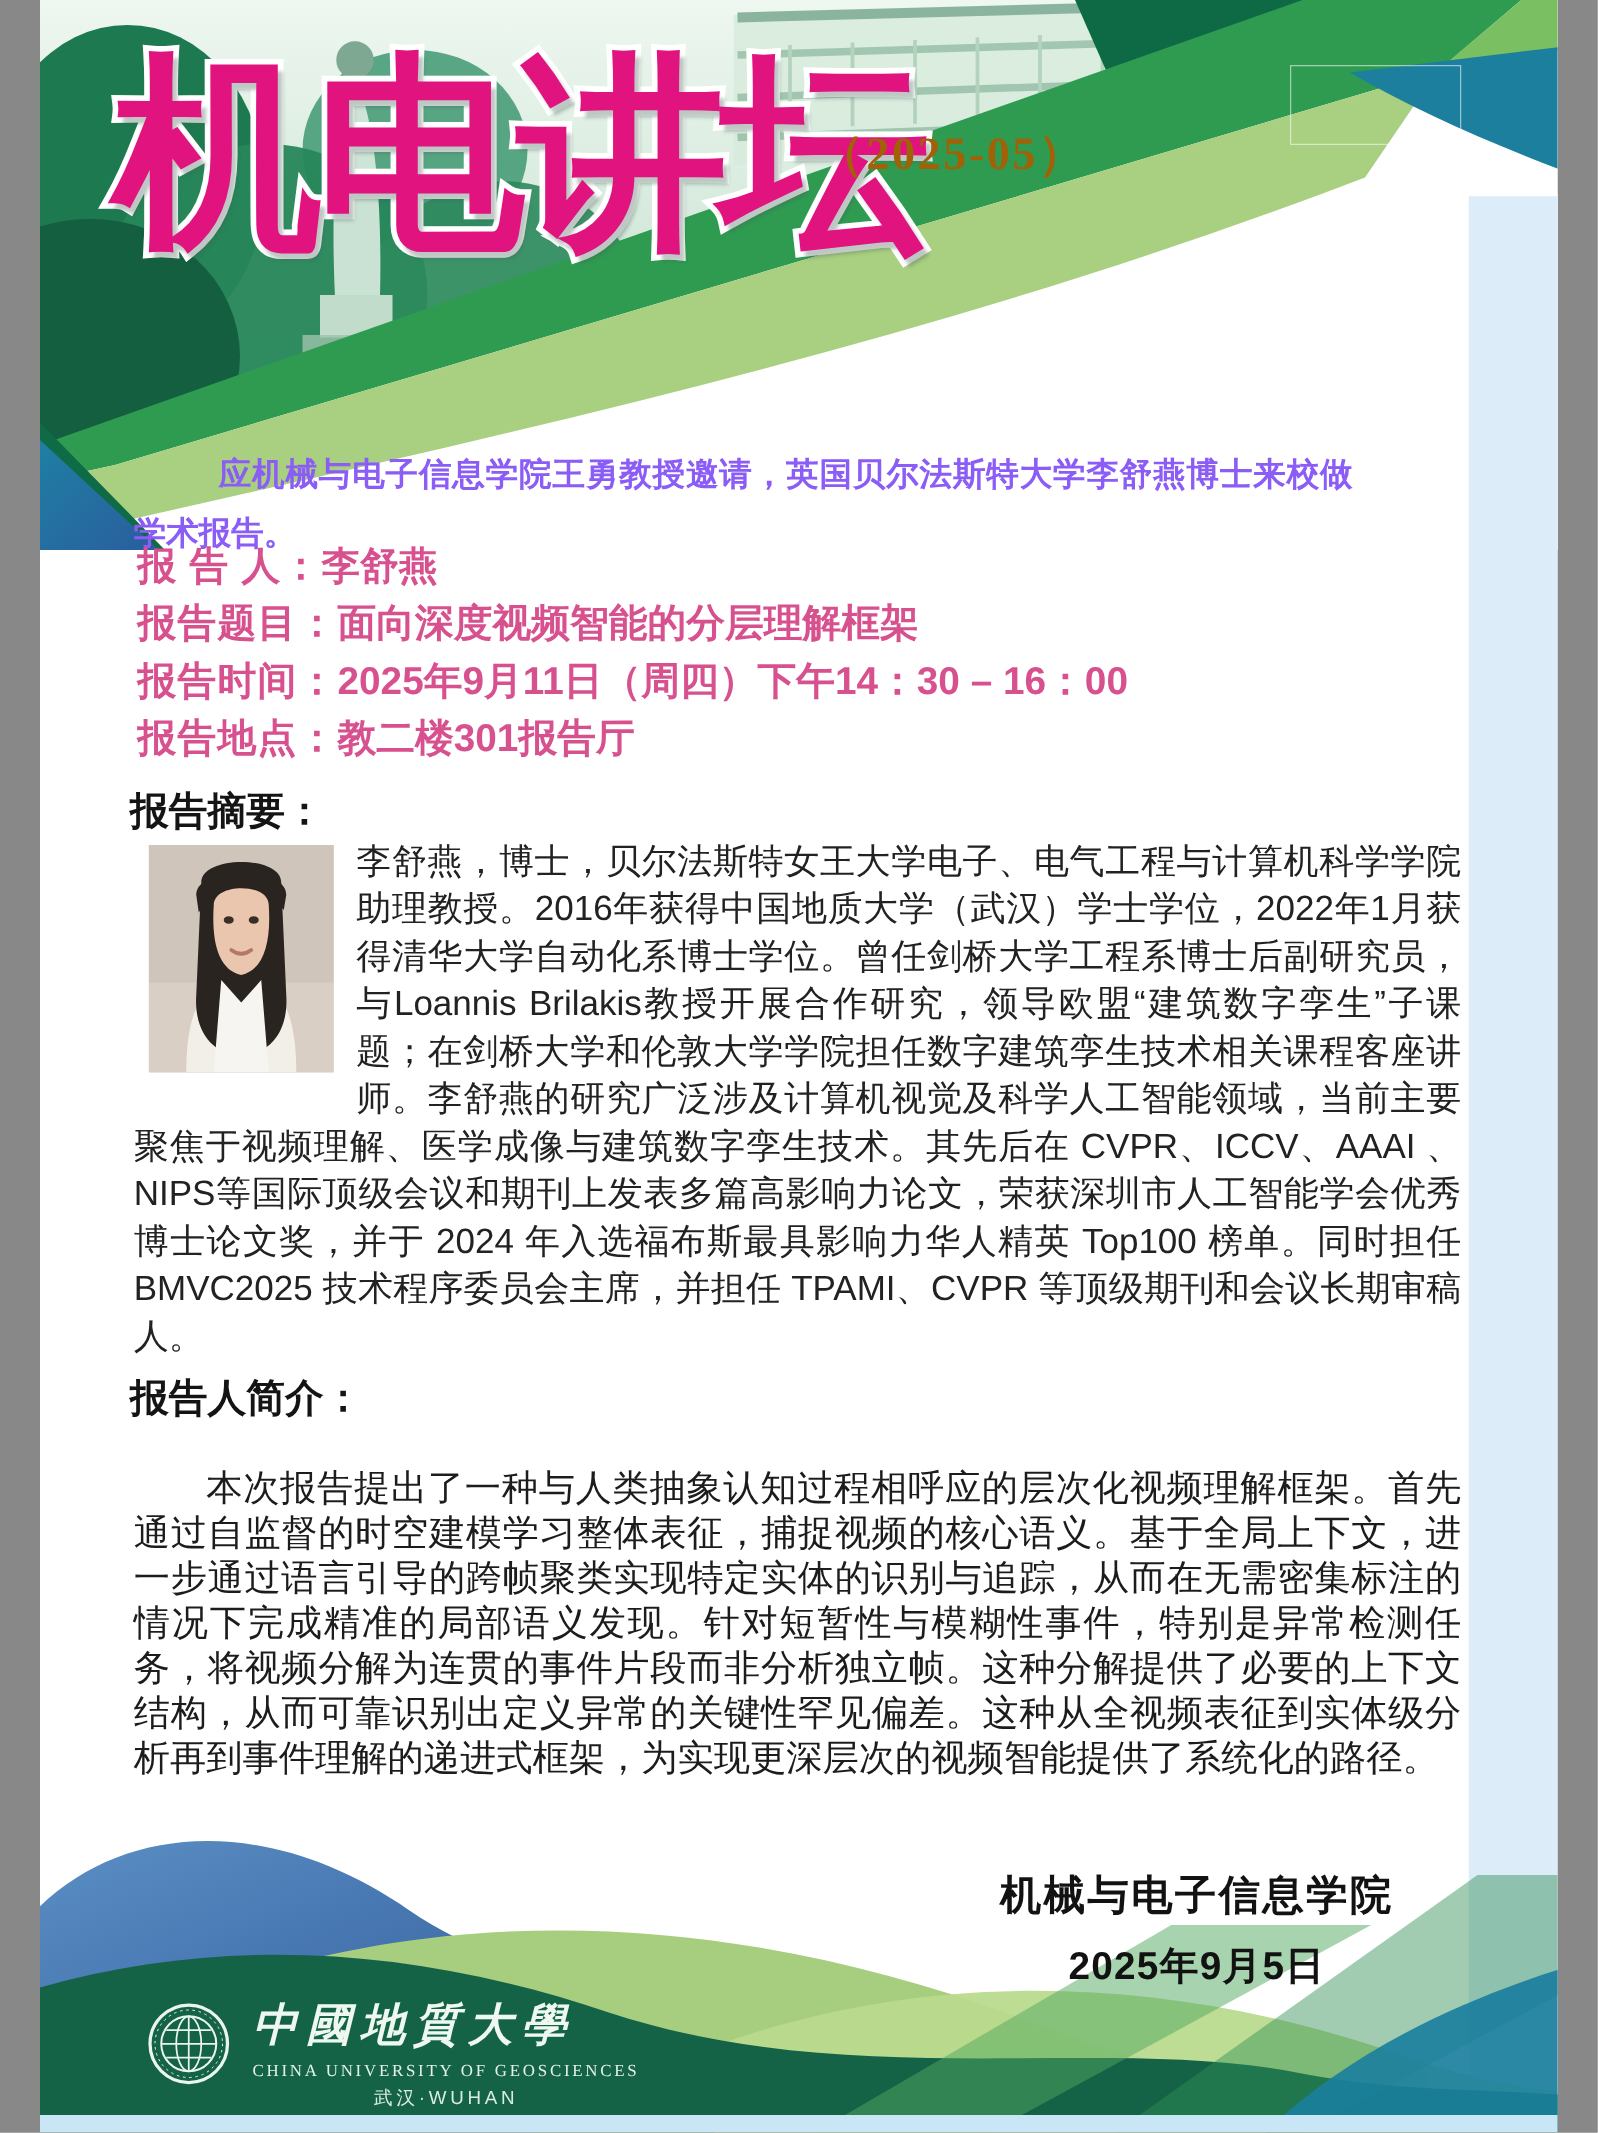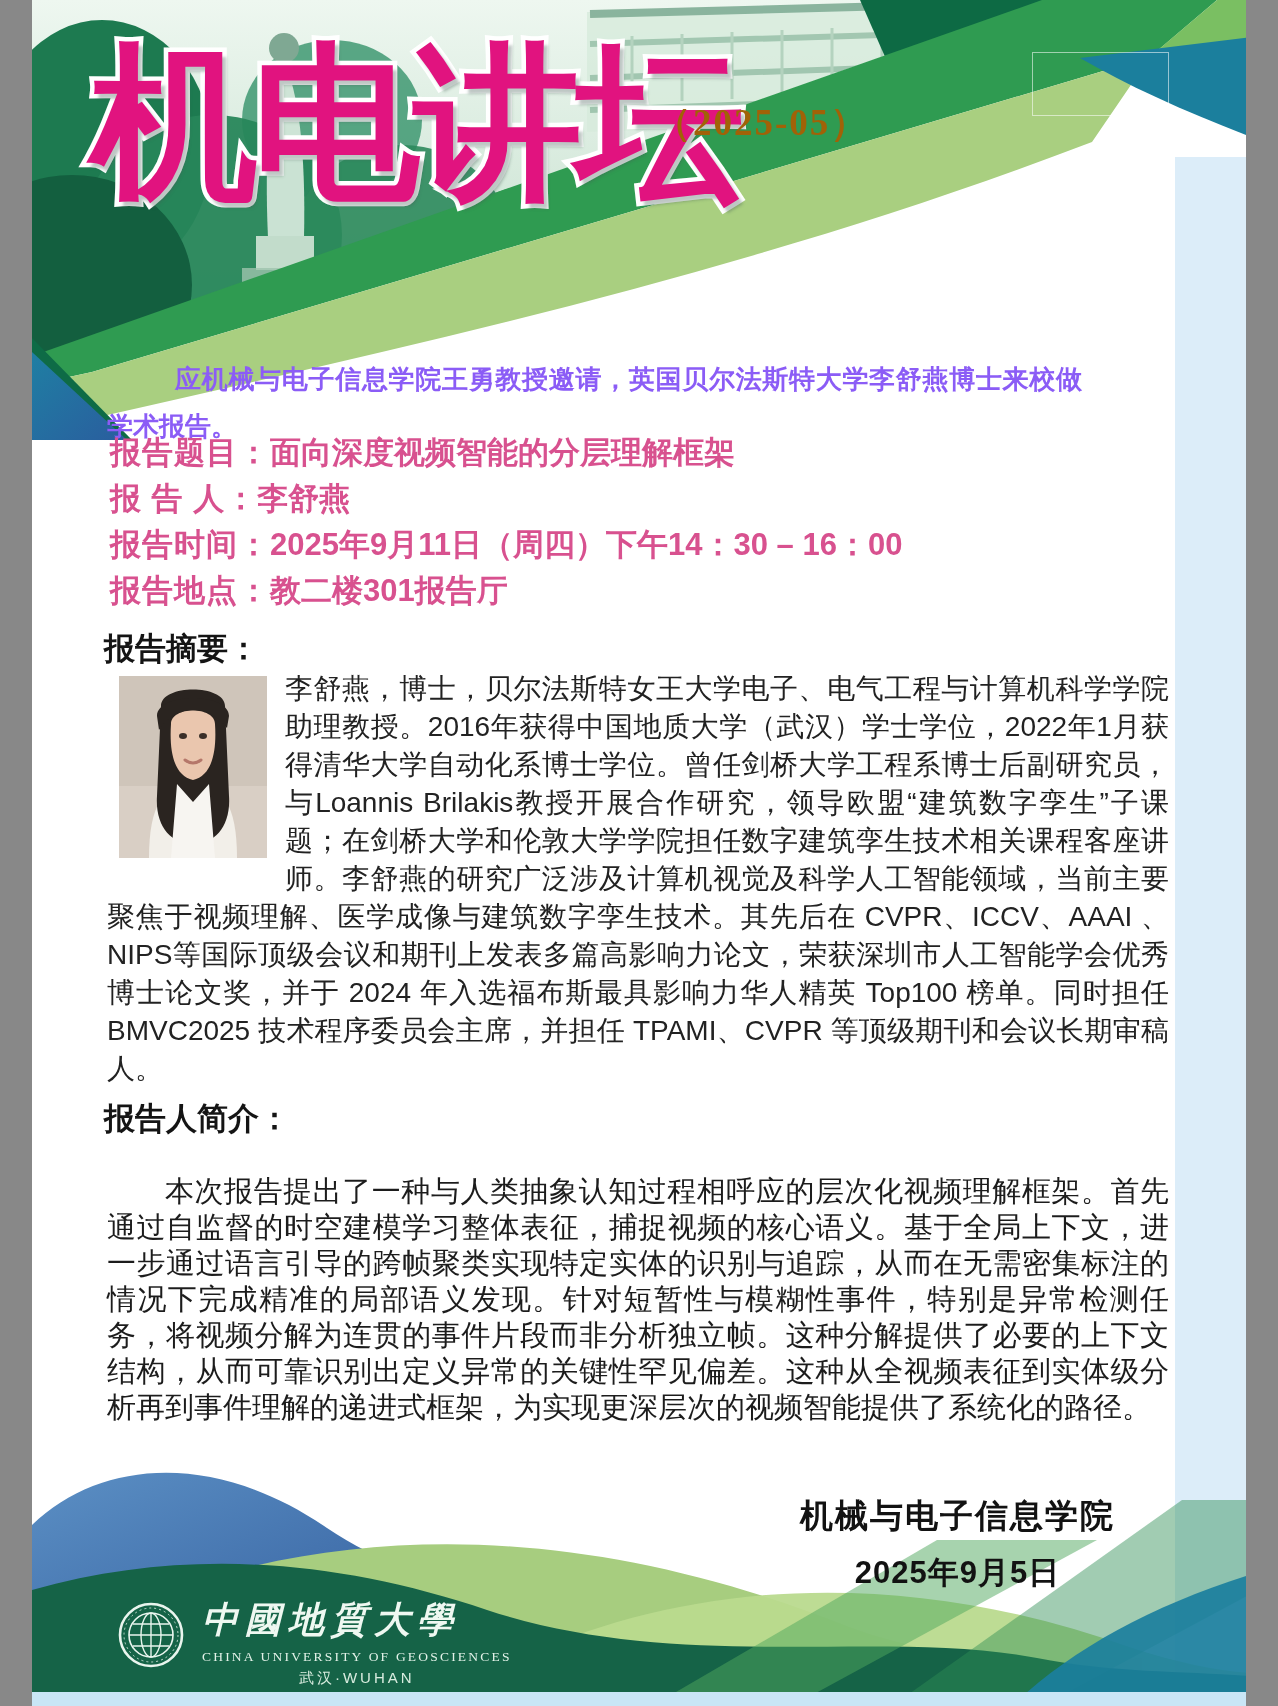--- a/index.html
+++ b/index.html
@@ -129,24 +129,24 @@
 
   <div class="deco-rect"></div>
 
   <div class="forum-title">机电讲坛</div>
   <div class="issue-number">（2025-05）</div>
 
   <p class="invitation">应机械与电子信息学院王勇教授邀请，英国贝尔法斯特大学李舒燕博士来校做学术报告。</p>
 
   <div class="details">
     <div class="detail-row">
+      <span class="lbl">报 告 人：</span><span>李舒燕</span>
+    </div>
+    <div class="detail-row">
       <span class="lbl">报告题目：</span><span>面向深度视频智能的分层理解框架</span>
-    </div>
-    <div class="detail-row">
-      <span class="lbl">报 告 人：</span><span>李舒燕</span>
     </div>
     <div class="detail-row">
       <span class="lbl">报告时间：</span><span>2025年9月11日（周四）下午14：30 – 16：00</span>
     </div>
     <div class="detail-row">
       <span class="lbl">报告地点：</span><span>教二楼301报告厅</span>
     </div>
   </div>
 
   <div class="section-heading bio-heading">报告摘要：</div>

